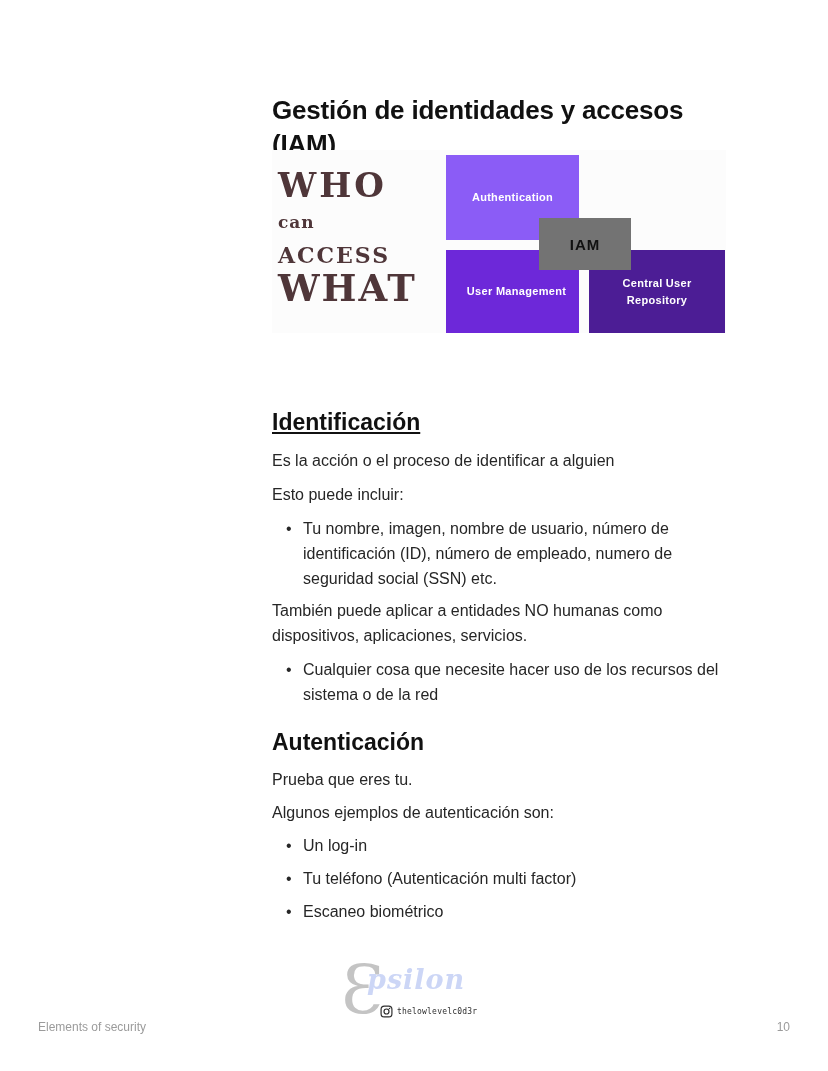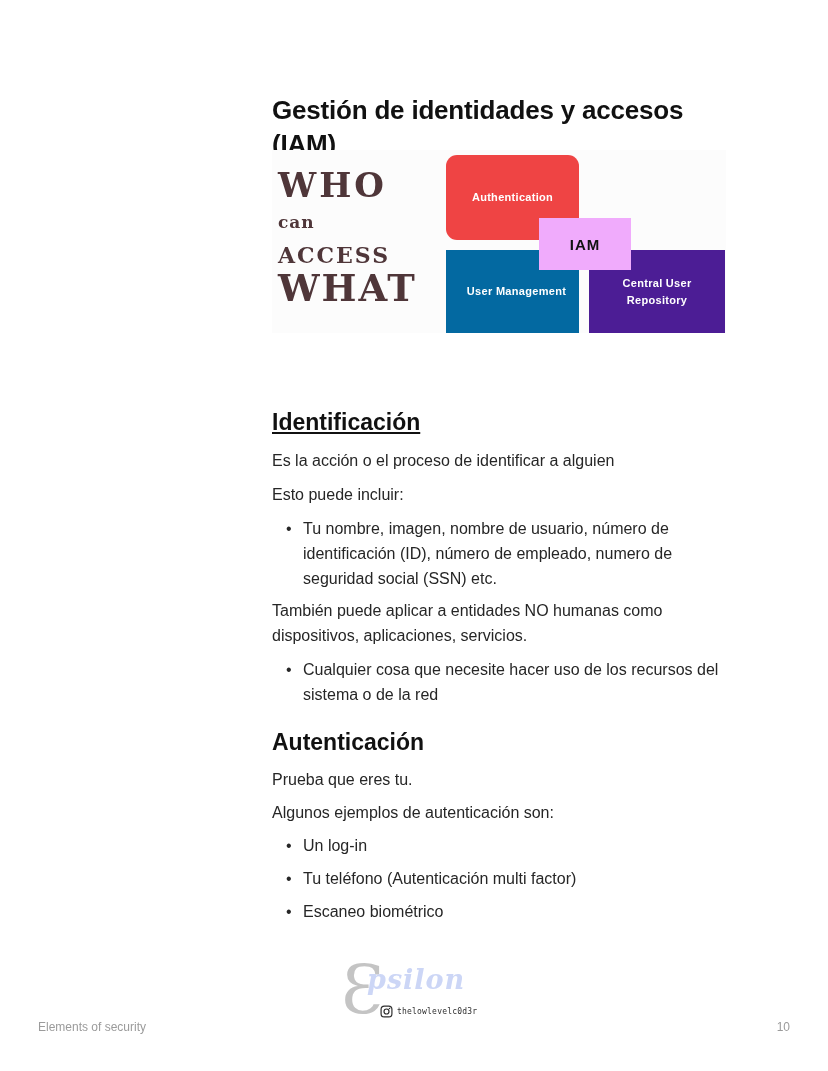--- a/index.html
+++ b/index.html
@@ -117,31 +117,31 @@
 <main>
 
   <h1 id="page-title" class="abs">Gestión de identidades y accesos (IAM)</h1>
 
   <div id="iam-figure" class="abs">
     <div class="who-line who-1" style="color: rgb(79, 54, 57);">WHO</div>
     <div class="who-line who-2" style="color: rgb(79, 54, 57);">can</div>
     <div class="who-line who-3" style="color: rgb(79, 54, 57);">ACCESS</div>
     <div class="who-line who-4" style="color: rgb(79, 54, 57);">WHAT</div>
 
-    <div class="quad q-tl" style="background-color: #ef4444; color: rgb(255, 255, 255); border-radius: 11px;">
+    <div class="quad q-tl" style="background-color: #8b5cf6; color: rgb(255, 255, 255);">
       <span>Authentication</span>
     </div>
-    <div class="quad q-bl" style="background-color: #0369a1; color: rgb(255, 255, 255); padding-left: 8px;">
+    <div class="quad q-bl" style="background-color: #6d28d9; color: rgb(255, 255, 255); padding-left: 8px;">
       <span>User Management</span>
     </div>
     <div class="quad q-br" style="background-color: #4c1d95; color: rgb(255, 255, 255);">
       <span>Central User Repository</span>
     </div>
 
-    <div id="iam-center" style="background-color: #f0abfc; color: rgb(17, 17, 17);">
+    <div id="iam-center" style="background-color: #737373; color: rgb(17, 17, 17);">
       <span>IAM</span>
     </div>
   </div>
 
   <h2 id="h-ident" class="abs h2">Identificación</h2>
 
   <p id="p-ident-1" class="abs para">Es la acción o el proceso de identificar a alguien</p>
 
   <p id="p-ident-2" class="abs para">Esto puede incluir:</p>
 

